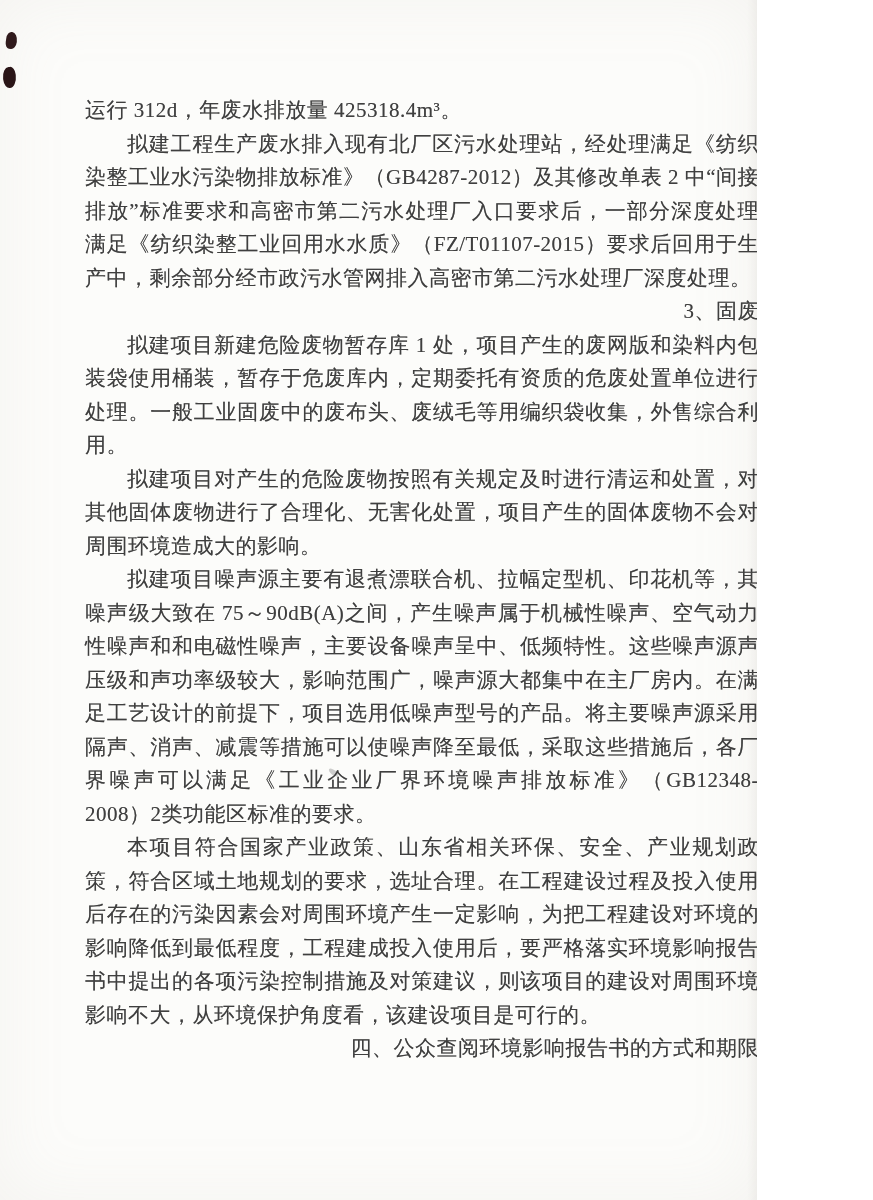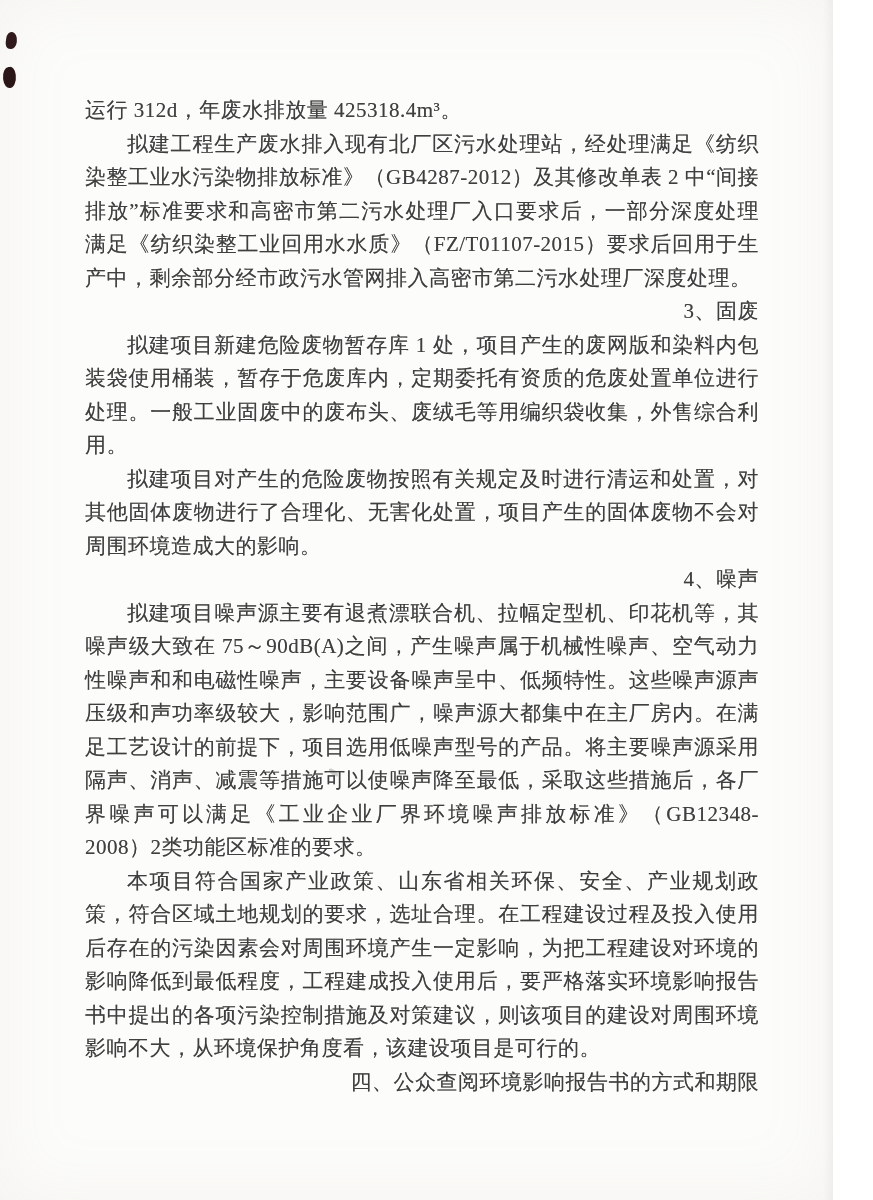--- a/index.html
+++ b/index.html
@@ -2,21 +2,21 @@
 <html><head>
 <meta charset="utf-8">
 <style>
   html, body {
     margin: 0;
     padding: 0;
     background: #ffffff;
   }
   .page {
     position: relative;
-    width: 833px;
+    width: 757px;
     height: 1200px;
     background: #fcfcfa;
     overflow: hidden;
     box-shadow: inset 0 0 70px rgba(175,170,160,0.10);
     font-family: "Liberation Serif", "DejaVu Serif", serif;
   }
   .content {
     position: absolute;
     left: 85px;
     top: 94px;
@@ -112,20 +112,19 @@
   <div class="smudge-tick"></div>
   <div class="smudge-right"></div>
   <div class="edge-shade-right"></div>
 
   <div class="content">
     <p class="para-noindent">运行 312d，年废水排放量 425318.4m³。</p>
     <p class="para-indent">拟建工程生产废水排入现有北厂区污水处理站，经处理满足《纺织染整工业水污染物排放标准》（GB4287-2012）及其修改单表 2 中“间接排放”标准要求和高密市第二污水处理厂入口要求后，一部分深度处理满足《纺织染整工业回用水水质》（FZ/T01107-2015）要求后回用于生产中，剩余部分经市政污水管网排入高密市第二污水处理厂深度处理。</p>
     <p class="subheading">3、固废</p>
     <p class="para-indent">拟建项目新建危险废物暂存库 1 处，项目产生的废网版和染料内包装袋使用桶装，暂存于危废库内，定期委托有资质的危废处置单位进行处理。一般工业固废中的废布头、废绒毛等用编织袋收集，外售综合利用。</p>
     <p class="para-indent">拟建项目对产生的危险废物按照有关规定及时进行清运和处置，对其他固体废物进行了合理化、无害化处置，项目产生的固体废物不会对周围环境造成大的影响。</p>
-    <p class="subheading">4、噪声</p>
     <p class="para-indent">拟建项目噪声源主要有退煮漂联合机、拉幅定型机、印花机等，其噪声级大致在 75～90dB(A)之间，产生噪声属于机械性噪声、空气动力性噪声和和电磁性噪声，主要设备噪声呈中、低频特性。这些噪声源声压级和声功率级较大，影响范围广，噪声源大都集中在主厂房内。在满足工艺设计的前提下，项目选用低噪声型号的产品。将主要噪声源采用隔声、消声、减震等措施可以使噪声降至最低，采取这些措施后，各厂界噪声可以满足《工业企业厂界环境噪声排放标准》（GB12348-2008）2类功能区标准的要求。</p>
     <p class="para-indent">本项目符合国家产业政策、山东省相关环保、安全、产业规划政策，符合区域土地规划的要求，选址合理。在工程建设过程及投入使用后存在的污染因素会对周围环境产生一定影响，为把工程建设对环境的影响降低到最低程度，工程建成投入使用后，要严格落实环境影响报告书中提出的各项污染控制措施及对策建议，则该项目的建设对周围环境影响不大，从环境保护角度看，该建设项目是可行的。</p>
     <p class="subheading">四、公众查阅环境影响报告书的方式和期限</p>
 
   </div>
 
 </div>
 
 </body></html>

